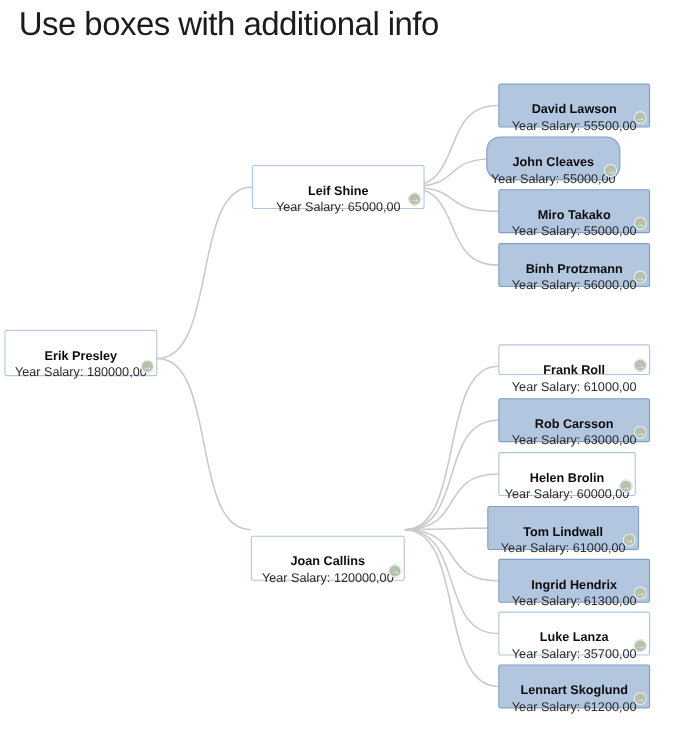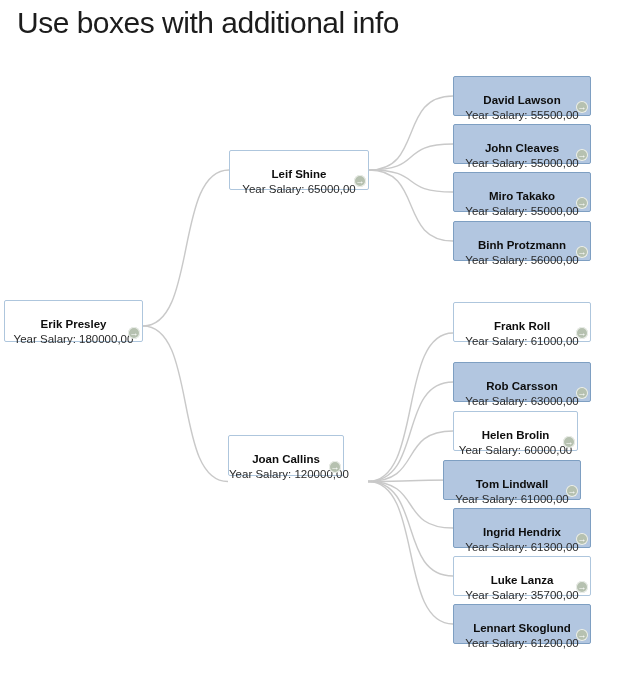--- a/index.html
+++ b/index.html
@@ -59,51 +59,51 @@
       <path d="M 368 481.5 C 423 481.5, 398 528, 453 528" fill="none" stroke="#c9c9c9" stroke-width="1.4"></path>
       <path d="M 368 481.5 C 423 481.5, 398 576, 453 576" fill="none" stroke="#c9c9c9" stroke-width="1.4"></path>
       <path d="M 368 481.5 C 423 481.5, 398 624, 453 624" fill="none" stroke="#c9c9c9" stroke-width="1.4"></path>
     </svg>
   <div id="nodes">
       <div class="node plain" style="left: 4px; top: 300px; width: 139px; height: 42px;">
         <span class="name">Erik Presley</span>
         <span class="info">Year Salary: 180000,00</span>
         <span class="expand">→</span>
       </div>
-      <div class="node plain" style="left: 229px; top: 150px; width: 140px; height: 40px;">
+      <div class="node plain" style="left: 229px; top: 150px; width: 157px; height: 40px;">
         <span class="name">Leif Shine</span>
         <span class="info">Year Salary: 65000,00</span>
         <span class="expand">→</span>
       </div>
-      <div class="node plain" style="left: 228px; top: 435px; width: 116px; height: 41px;">
+      <div class="node plain" style="left: 228px; top: 487px; width: 140px; height: 41px;">
         <span class="name">Joan Callins</span>
         <span class="info">Year Salary: 120000,00</span>
         <span class="expand">→</span>
       </div>
       <div class="node highlight" style="left: 453px; top: 76px; width: 138px; height: 40px;">
         <span class="name">David Lawson</span>
         <span class="info">Year Salary: 55500,00</span>
         <span class="expand">→</span>
       </div>
-      <div class="node highlight" style="left: 453px; top: 124px; width: 138px; height: 40px;">
+      <div class="node highlight" style="left: 442px; top: 124px; width: 122px; height: 40px; border-radius: 13px;">
         <span class="name">John Cleaves</span>
         <span class="info">Year Salary: 55000,00</span>
         <span class="expand">→</span>
       </div>
       <div class="node highlight" style="left: 453px; top: 172px; width: 138px; height: 40px;">
         <span class="name">Miro Takako</span>
         <span class="info">Year Salary: 55000,00</span>
         <span class="expand">→</span>
       </div>
       <div class="node highlight" style="left: 453px; top: 221px; width: 138px; height: 40px;">
         <span class="name">Binh Protzmann</span>
         <span class="info">Year Salary: 56000,00</span>
         <span class="expand">→</span>
       </div>
-      <div class="node plain" style="left: 453px; top: 302px; width: 138px; height: 40px;">
+      <div class="node plain" style="left: 453px; top: 313px; width: 138px; height: 28px;">
         <span class="name">Frank Roll</span>
         <span class="info">Year Salary: 61000,00</span>
         <span class="expand">→</span>
       </div>
       <div class="node highlight" style="left: 453px; top: 362px; width: 138px; height: 40px;">
         <span class="name">Rob Carsson</span>
         <span class="info">Year Salary: 63000,00</span>
         <span class="expand">→</span>
       </div>
       <div class="node plain" style="left: 453px; top: 411px; width: 125px; height: 40px;">

